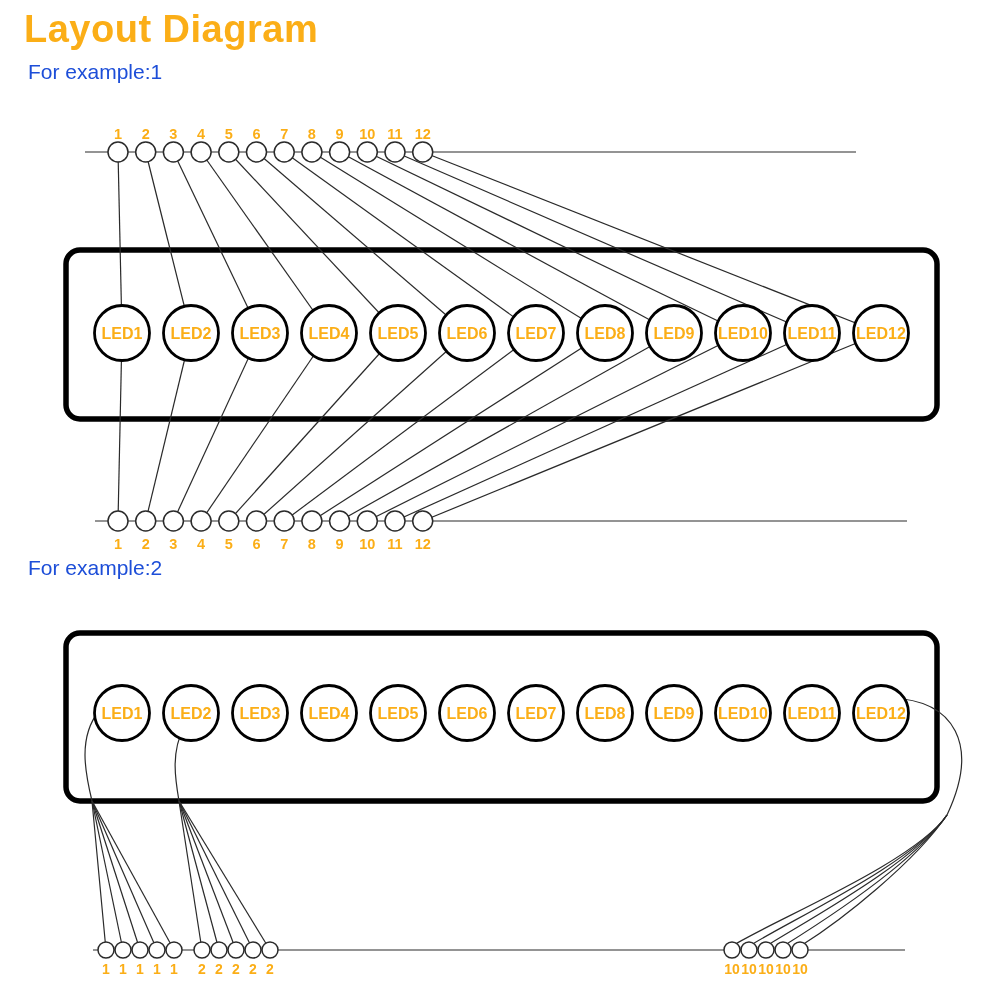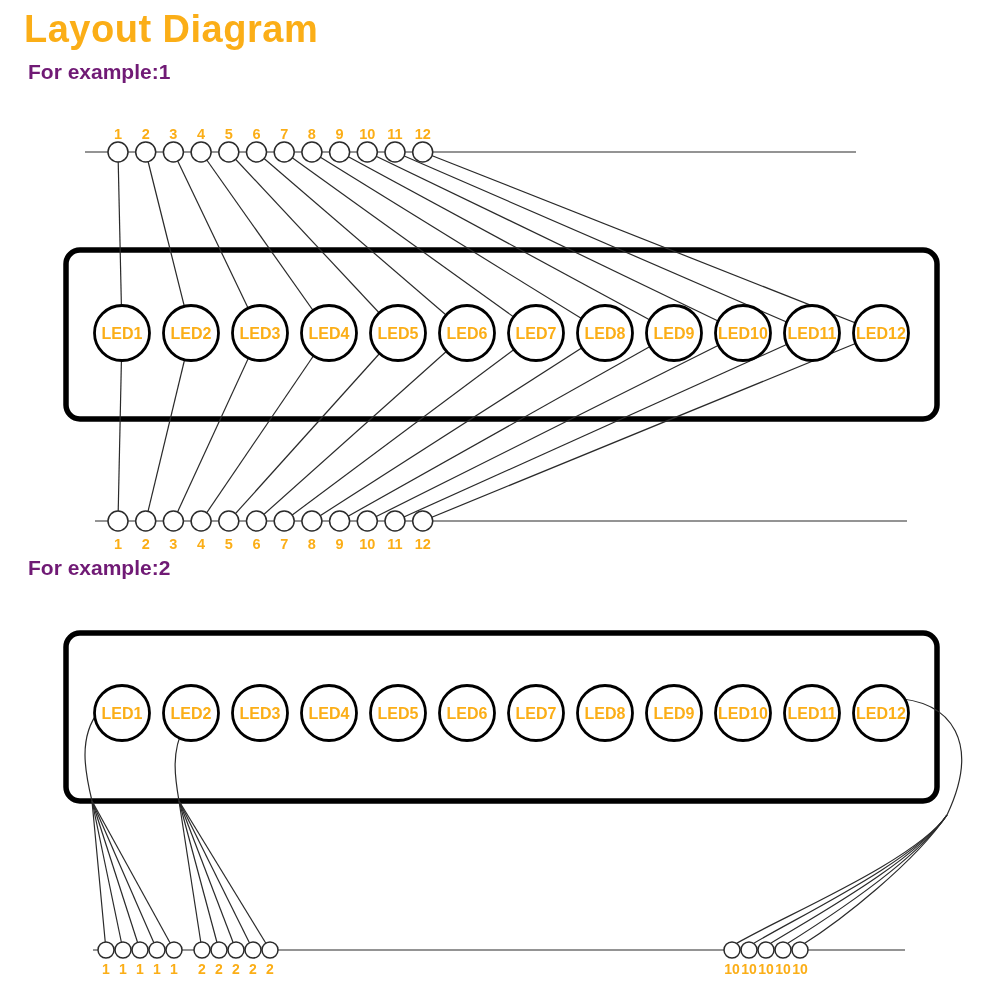--- a/index.html
+++ b/index.html
@@ -6,21 +6,21 @@
   .page{
     position:relative;width:1000px;height:1000px;background:#fff;overflow:hidden;
     font-family:"Liberation Sans",sans-serif;
   }
   .title{
     position:absolute;left:24px;top:8px;
     font-size:38px;font-weight:bold;letter-spacing:0.5px;
   }
   .example-label{
     position:absolute;left:28px;
-    font-size:21px;font-weight:bold;color:#701a75;
+    font-size:21px;font-weight:normal;color:#1d4ed8;
   }
   .example-label.ex1{top:60px;}
   .example-label.ex2{top:556px;}
   svg.diagram{position:absolute;left:0;top:0;}
   svg text{font-family:"Liberation Sans",sans-serif;font-weight:bold;}
 </style>
 </head>
 <body>
 
 <div class="page">

